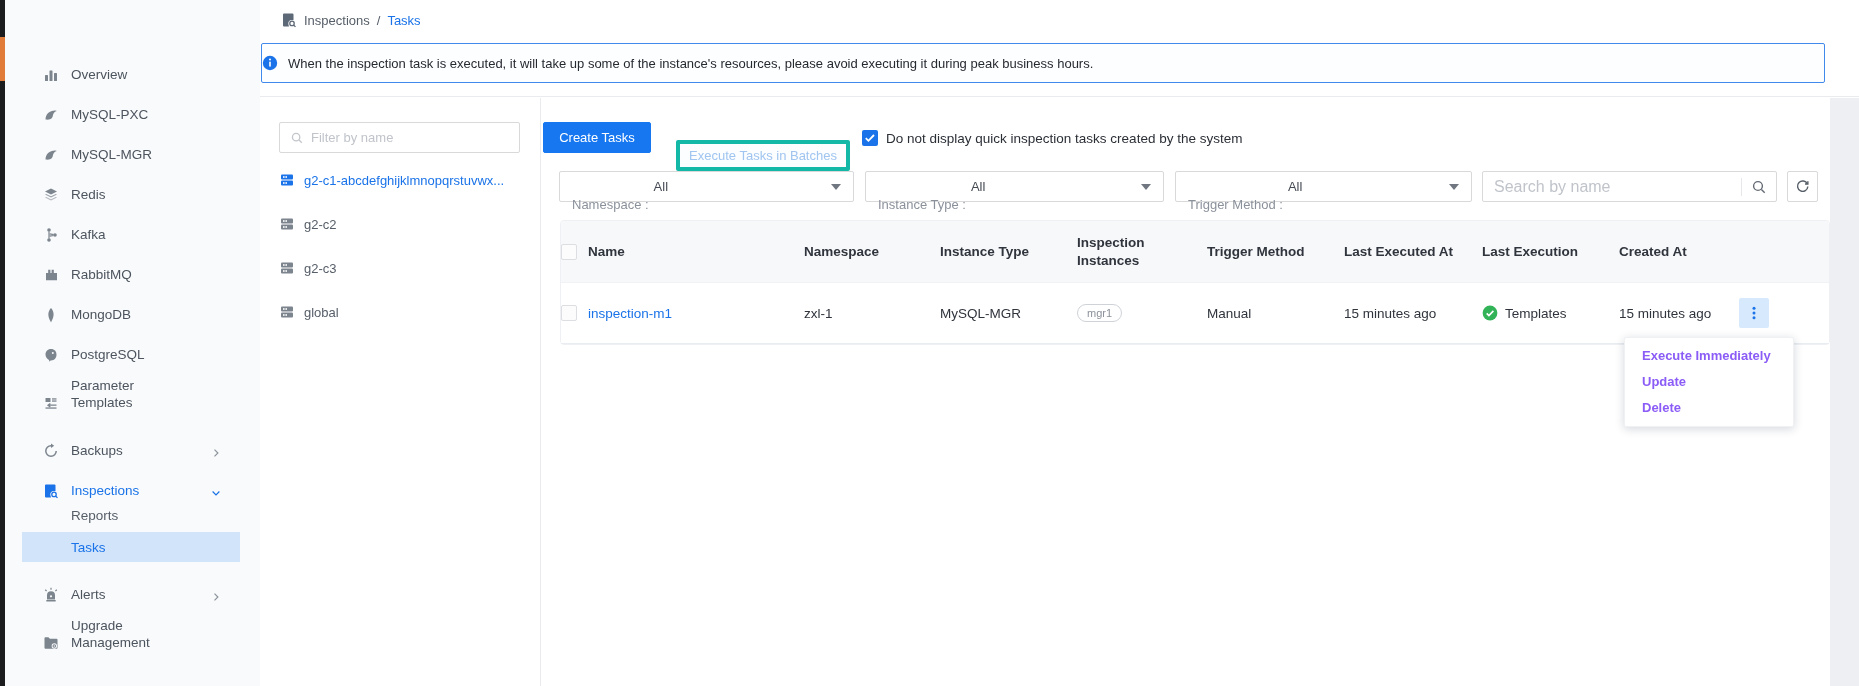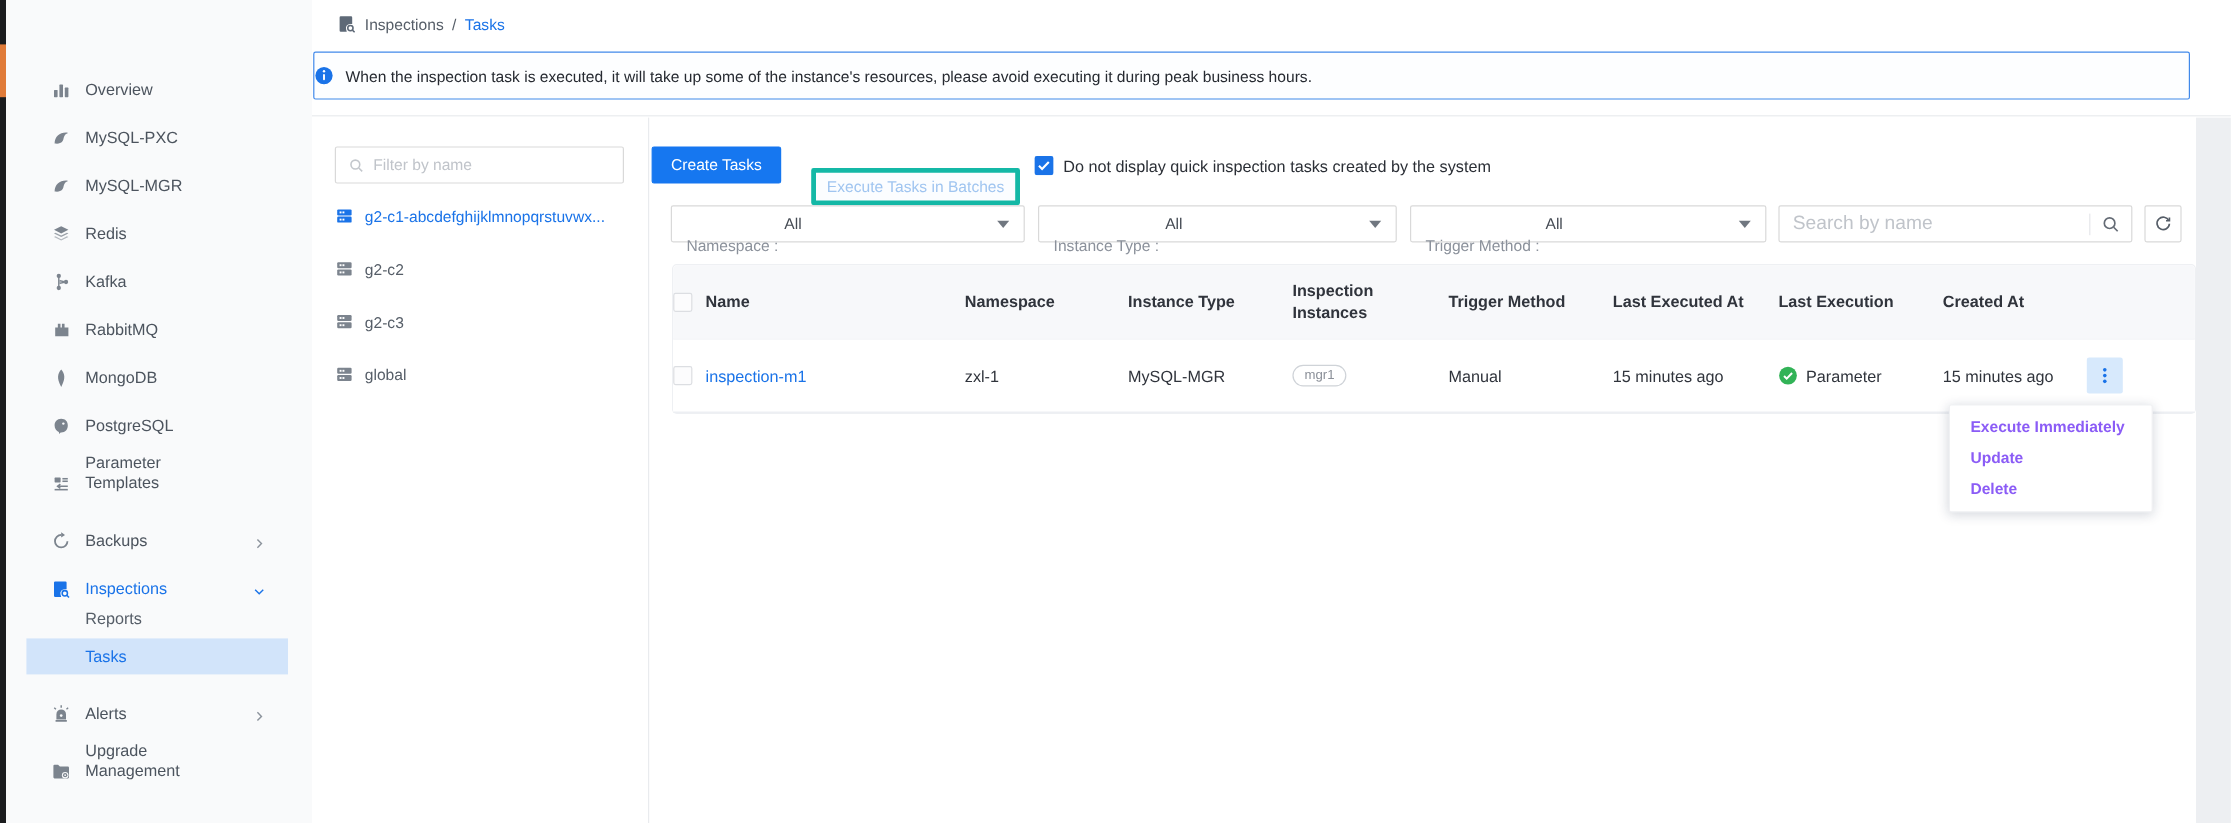--- a/index.html
+++ b/index.html
@@ -418,21 +418,21 @@
       <span><span class="pill">mgr1</span></span>
       <span>Manual</span>
       <span>15 minutes ago</span>
       <span class="status">
         <span class="ic">
             <svg viewBox="0 0 16 16">
               <circle cx="8" cy="8" r="7.4" fill="#32b357"></circle>
               <path d="m4.7 8.3 2.2 2.2 4.5-4.6" stroke="#fff" stroke-width="1.7" fill="none"></path>
             </svg>
           </span>
-        <span>Parameter</span>
+        <span>Templates</span>
       </span>
       <span>15 minutes ago</span>
       <span>
         <span id="kebab">
           <span class="ic">
               <svg viewBox="0 0 14 14" fill="currentColor">
                 <circle cx="7" cy="2.2" r="1.5"></circle>
                 <circle cx="7" cy="7" r="1.5"></circle>
                 <circle cx="7" cy="11.8" r="1.5"></circle>
               </svg>

